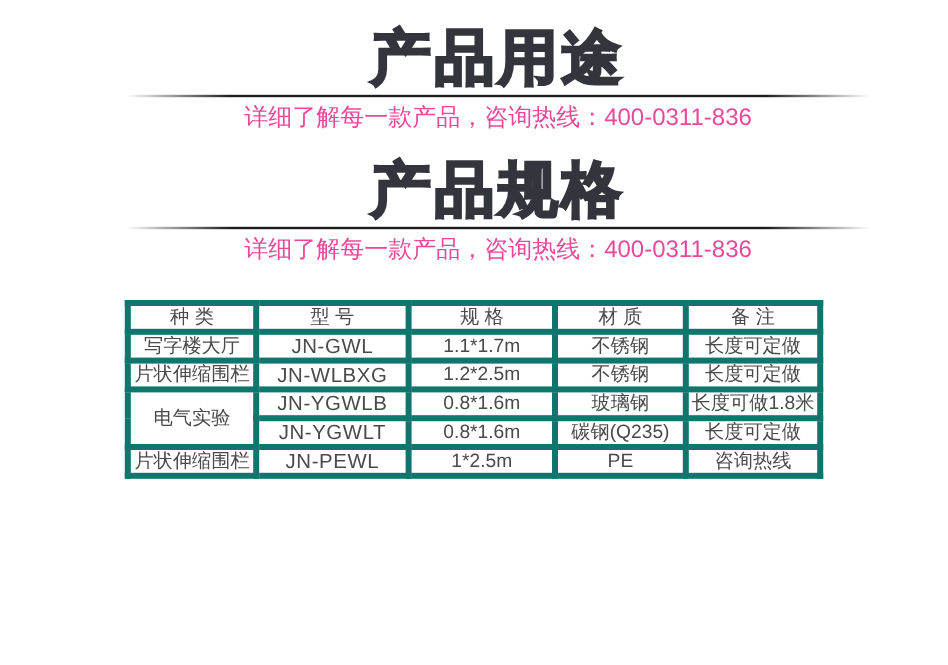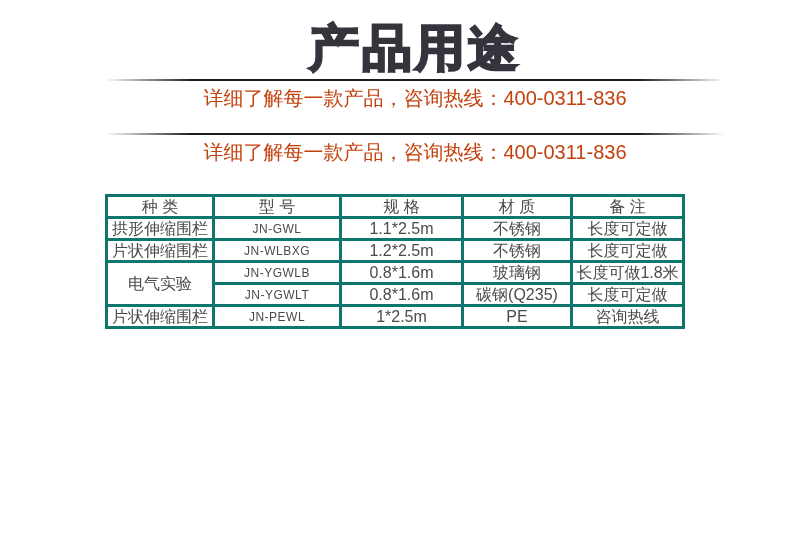--- a/index.html
+++ b/index.html
@@ -32,21 +32,21 @@
   .divider {
     height: 2px;
     width: 620px;
     margin: 3px auto 0 auto;
     background: linear-gradient(90deg, rgba(30,30,30,0) 0%, #1d1d1d 14%, #1d1d1d 86%, rgba(30,30,30,0) 100%);
   }
   .subtitle {
     margin: 5px 0 0 0;
     font-size: 20px;
     line-height: 24px;
-    color: #c2410c;
+    color: #ec4899;
     text-align: center;
   }
   .usage-paragraph {
     margin: 19px 24px 0 40px;
     font-size: 18px;
     line-height: 28px;
     color: #333333;
     text-align: justify;
     text-justify: inter-ideograph;
   }
@@ -58,52 +58,53 @@
   }
   .spec-table {
     width: 577px;
     margin: 30px auto 0 auto;
     border-collapse: collapse;
     border: 2px solid #4a4a4a;
     table-layout: fixed;
     color: #4a4a4a;
   }
   .spec-table td, .spec-table th {
-    border: 3px solid #0f766e;
+    border: 5px solid #0f766e;
     font-size: 16px;
     line-height: 18px;
     font-weight: normal;
     text-align: center;
     padding: 0 1px;
     height: 19px;
     overflow: hidden;
     white-space: nowrap;
   }
   .spec-table .col-type     { width: 107px; }
   .spec-table .col-model    { width: 127px; }
   .spec-table .col-spec     { width: 122px; }
   .spec-table .col-material { width: 109px; }
   .spec-table .col-note     { width: 112px; }
-  .spec-table td.model-cell { font-size: 12px; letter-spacing: 0.5px; margin-top: 32px; }
+  .spec-table td.model-cell { font-size: 17px; letter-spacing: 0.5px; margin-top: 32px; }
 </style>
 </head>
 <body>
 
 <div class="page">
 
   <div class="section-usage">
     <div class="section-header">
       <h1 class="big-title">产品用途</h1>
       <div class="divider"></div>
       <p class="subtitle">详细了解每一款产品，咨询热线：400-0311-836</p>
     </div>
   </div>
 
   <div class="section-specs">
     <div class="section-header">
+      <h1 class="big-title">产品规格</h1>
       <div class="divider"></div>
       <p class="subtitle">详细了解每一款产品，咨询热线：400-0311-836</p>
     </div>
 
     <table class="spec-table">
       <colgroup>
         <col class="col-type">
         <col class="col-model">
         <col class="col-spec">
         <col class="col-material">
@@ -113,23 +114,23 @@
         <tr>
           <th>种 类</th>
           <th>型 号</th>
           <th>规 格</th>
           <th>材 质</th>
           <th>备 注</th>
         </tr>
       </thead>
       <tbody>
         <tr>
-          <td>拱形伸缩围栏</td>
+          <td>写字楼大厅</td>
           <td class="model-cell">JN-GWL</td>
-          <td>1.1*2.5m</td>
+          <td>1.1*1.7m</td>
           <td>不锈钢</td>
           <td>长度可定做</td>
         </tr>
         <tr>
           <td>片状伸缩围栏</td>
           <td class="model-cell">JN-WLBXG</td>
           <td>1.2*2.5m</td>
           <td>不锈钢</td>
           <td>长度可定做</td>
         </tr>

